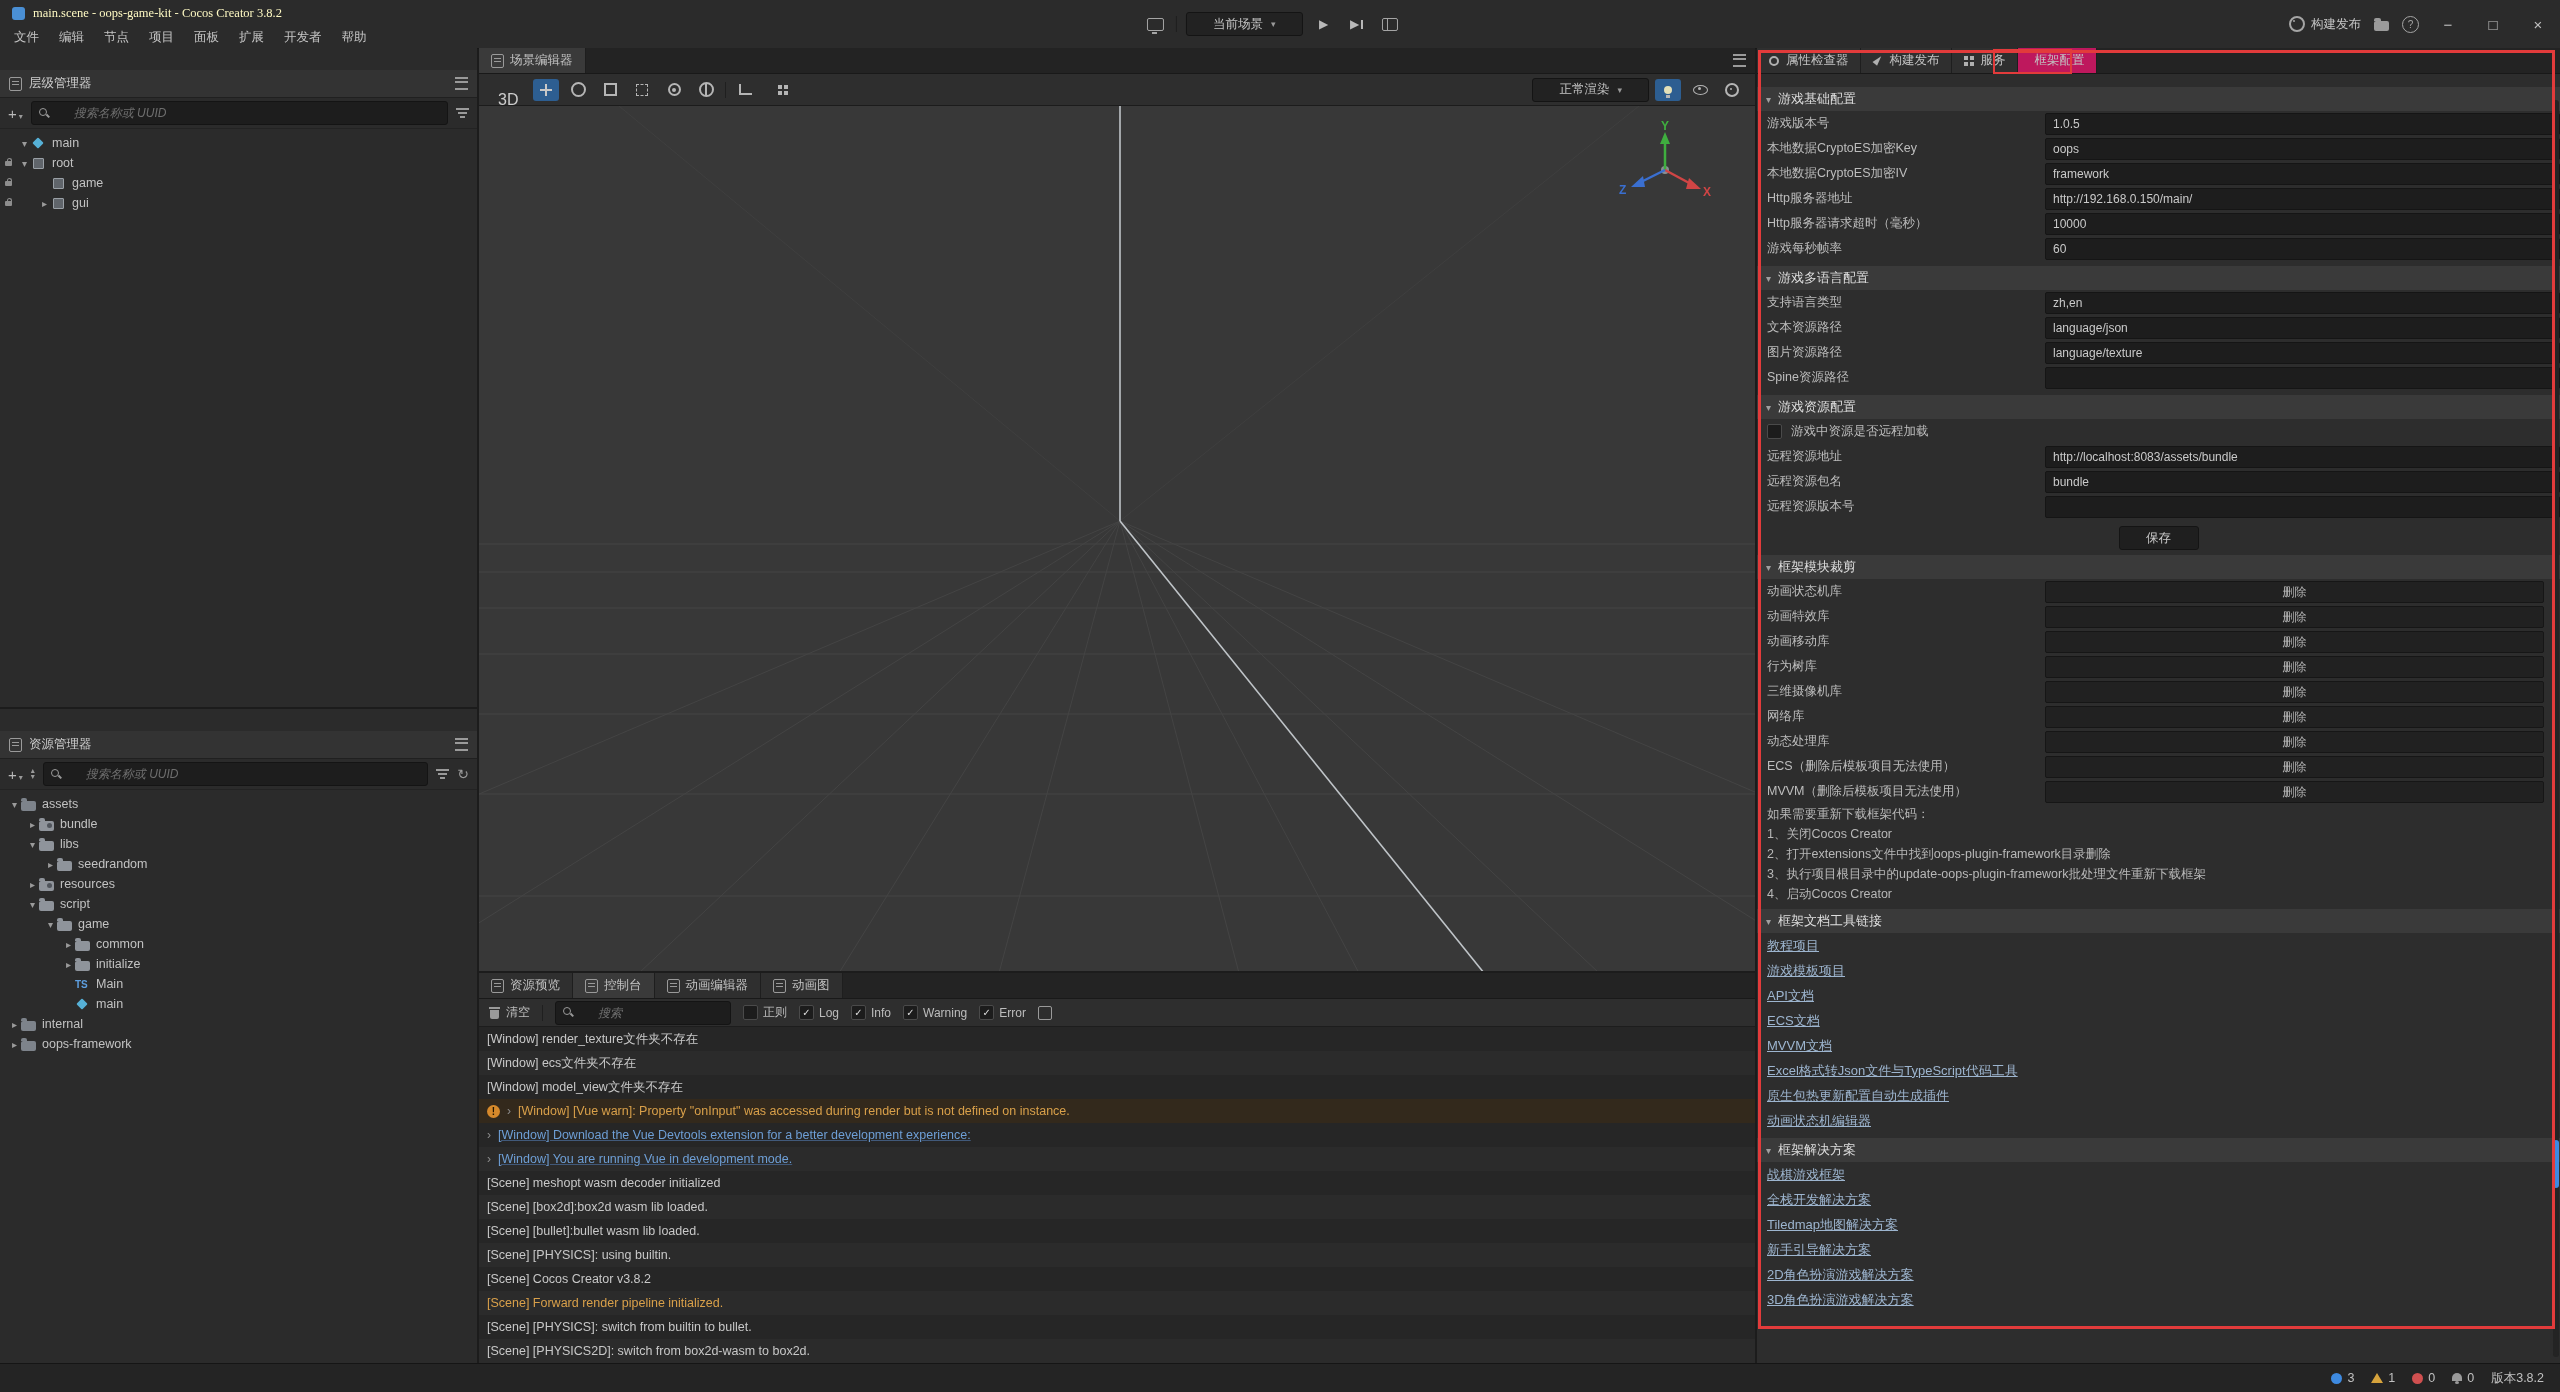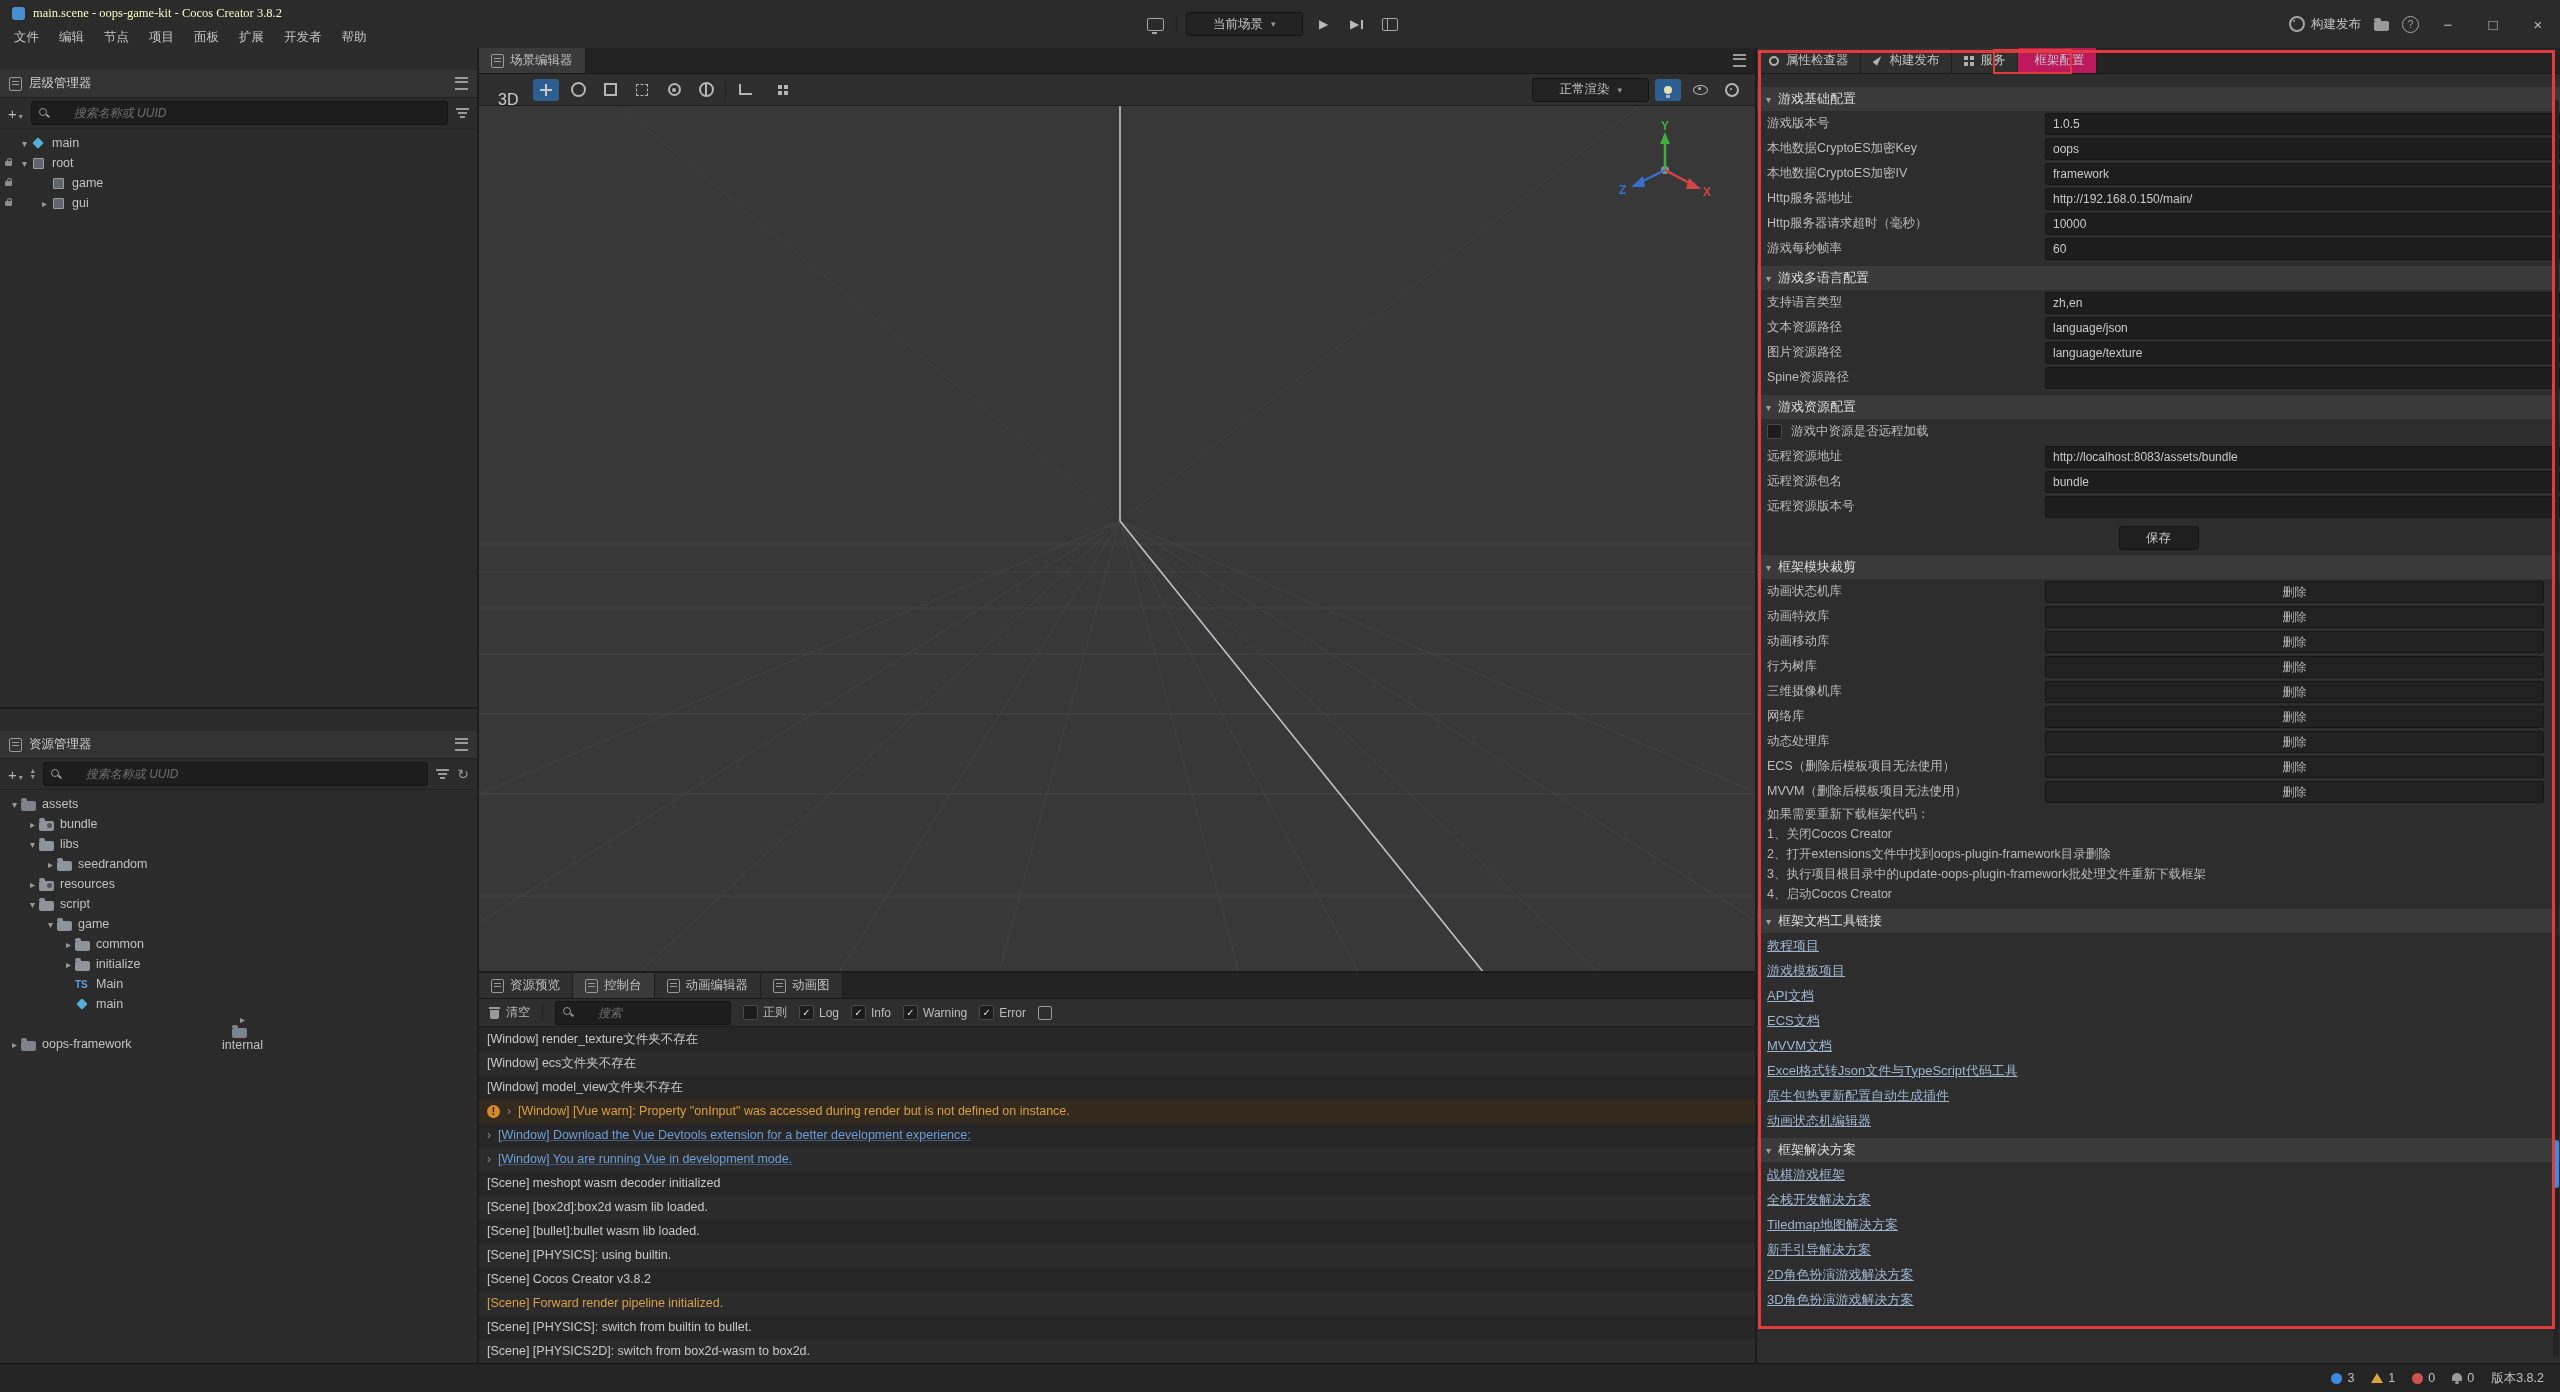--- a/index.html
+++ b/index.html
@@ -358,21 +358,21 @@
           <span class="ticon t-ts"></span>
           <span class="tlabel">Main</span>
         </div>
 
         <div class="trow" style="padding-left: 62px;">
           <span class="arrow t-leaf"></span>
           <span class="ticon t-scene"></span>
           <span class="tlabel">main</span>
         </div>
 
-        <div class="trow" style="padding-left: 8px; flex-direction: column;">
+        <div class="trow" style="padding-left: 8px;">
           <span class="arrow t-closed"></span>
           <span class="ticon t-db"></span>
           <span class="tlabel">internal</span>
         </div>
 
         <div class="trow" style="padding-left: 8px;">
           <span class="arrow t-closed"></span>
           <span class="ticon t-db"></span>
           <span class="tlabel">oops-framework</span>
         </div>

